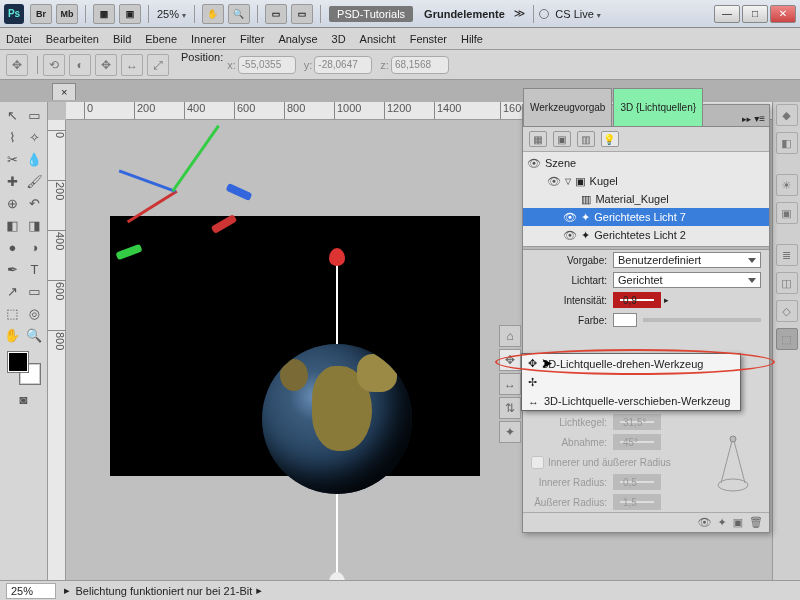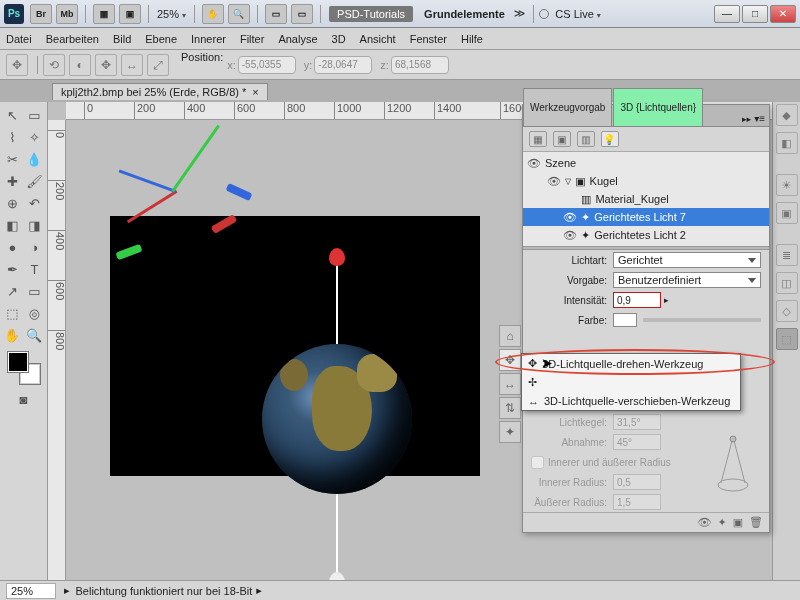--- a/index.html
+++ b/index.html
@@ -57,21 +57,21 @@
 .scene-row.sel{background:#3a7edc;color:#fff}
 .scene-row.sel *{color:#fff}
 .eye{width:14px;text-align:center;color:#555}
 .indent1{padding-left:24px}
 .indent2{padding-left:40px}
 .panel-divider{height:4px;background:#b8b8b8;border-top:1px solid #999;border-bottom:1px solid #999}
 .prop{display:flex;align-items:center;height:20px;padding:0 8px}
 .prop-lbl{width:76px;text-align:right;margin-right:6px;font-size:10px}
 .prop-lbl.dis{color:#999}
 .combo{flex:1;height:16px;background:#fff;border:1px solid #888;display:flex;align-items:center;padding:0 4px;font-size:10px;justify-content:space-between}
-.numfield{width:48px;height:16px;background:#fff;border:1px solid #b91c1c;padding:0 3px;font-size:10px;display:flex;align-items:center}
+.numfield{width:48px;height:16px;background:#fff;border:7px solid #b91c1c;padding:0 3px;font-size:10px;display:flex;align-items:center}
 .numfield.dis{background:#ddd;color:#999;border-color:#bbb}
 .slider-stub{flex:1;height:4px;background:#bbb;margin-left:6px;position:relative}
 .color-sw{width:24px;height:14px;background:#fff;border:1px solid #888}
 .tool-col{position:absolute;left:-24px;top:220px;display:flex;flex-direction:column;gap:2px}
 .tool-col .tbtn{width:22px;height:22px;border:1px solid #999;background:#cfcfcf;display:flex;align-items:center;justify-content:center;font-size:12px;color:#666}
 .tool-col .tbtn.active{background:#e8e8e8}
 .flyout{position:absolute;top:248px;left:-2px;background:#f4f4f4;border:1px solid #666;box-shadow:2px 2px 5px rgba(0,0,0,.4);z-index:10;white-space:nowrap}
 .flyout-row{display:flex;align-items:center;padding:3px 10px 3px 6px;gap:5px;font-size:10px}
 .red-ellipse{position:absolute;top:244px;left:-28px;width:280px;height:26px;border:2px solid #d43;border-radius:50%;z-index:11;pointer-events:none}
 .cursor-ptr{position:absolute;top:250px;left:18px;z-index:12;font-size:14px;color:#000;pointer-events:none}
@@ -139,21 +139,20 @@
   <span style="color:#888;margin-right:2px">x:</span>
   <div class="pos-field">-55,0355</div>
   <span style="color:#888;margin:0 2px 0 8px">y:</span>
   <div class="pos-field">-28,0647</div>
   <span style="color:#888;margin:0 2px 0 8px">z:</span>
   <div class="pos-field">68,1568</div>
 </div>
 
 <div class="doc-tab-bar">
   <div class="doc-tab">
-    <span>kplj2th2.bmp bei 25% (Erde, RGB/8) *</span>
     <span>×</span>
   </div>
 </div>
 
 <div class="main-area">
 
   <div class="toolbox">
     <div class="tool-row">
         <div class="tool">↖</div>
         <div class="tool">▭</div>
@@ -314,30 +313,30 @@
       </div>
     <div class="scene-row indent2">
         <span class="eye">👁</span>
         <span>✦</span>
         <span>Gerichtetes Licht 2</span>
       </div>
   </div>
   <div class="panel-divider"></div>
 
   <div class="prop">
+      <span class="prop-lbl">Vorgabe:</span>
+      <div class="combo">
+        <span>Benutzerdefiniert</span>
+        <span class="tri"></span>
+      </div>
+    </div>
+  <div class="prop">
       <span class="prop-lbl">Lichtart:</span>
       <div class="combo">
         <span>Gerichtet</span>
-        <span class="tri"></span>
-      </div>
-    </div>
-  <div class="prop">
-      <span class="prop-lbl">Vorgabe:</span>
-      <div class="combo">
-        <span>Benutzerdefiniert</span>
         <span class="tri"></span>
       </div>
     </div>
   <div class="prop">
       <span class="prop-lbl">Intensität:</span>
       <div class="numfield">0,9</div>
       <span style="margin-left:3px;font-size:9px">▸</span>
     </div>
   <div class="prop">
       <span class="prop-lbl">Farbe:</span>
@@ -400,15 +399,15 @@
     <span style="color:#666">👁</span>
     <span style="color:#666">✦</span>
     <span style="color:#666">▣</span>
     <span style="color:#666">🗑</span>
   </div>
 </div>
 
 <div class="statusbar">
   <div class="zoom-box">25%</div>
   <span style="margin-right:6px">▸</span>
-  <span>Belichtung funktioniert nur bei 18-Bit</span>
+  <span>Belichtung funktioniert nur bei 21-Bit</span>
   <span style="margin-left:4px">▸</span>
 </div>
 
 </body></html>

